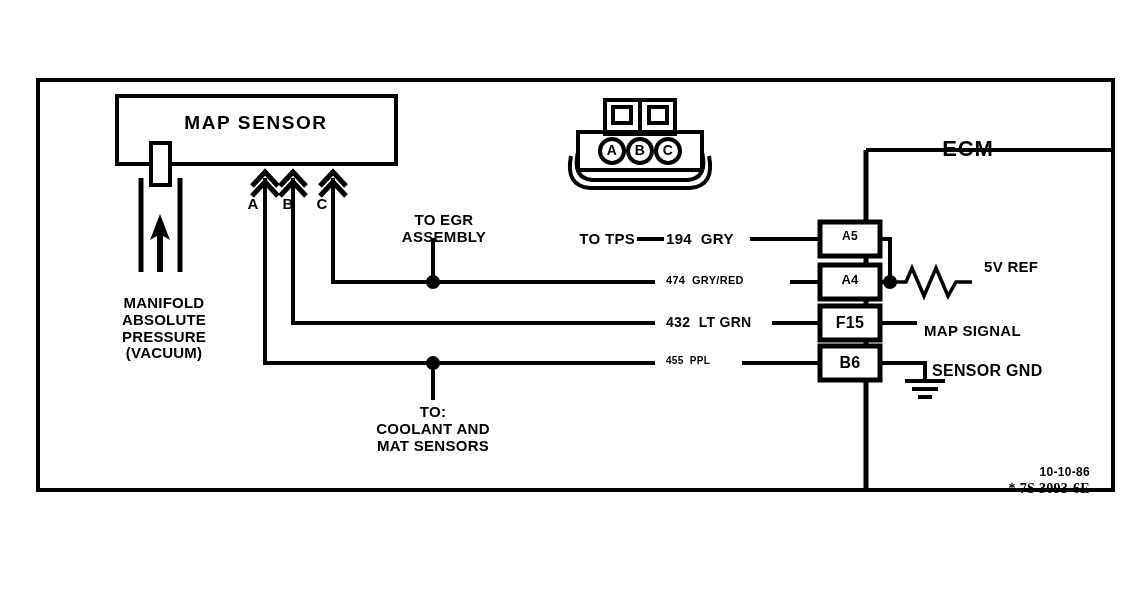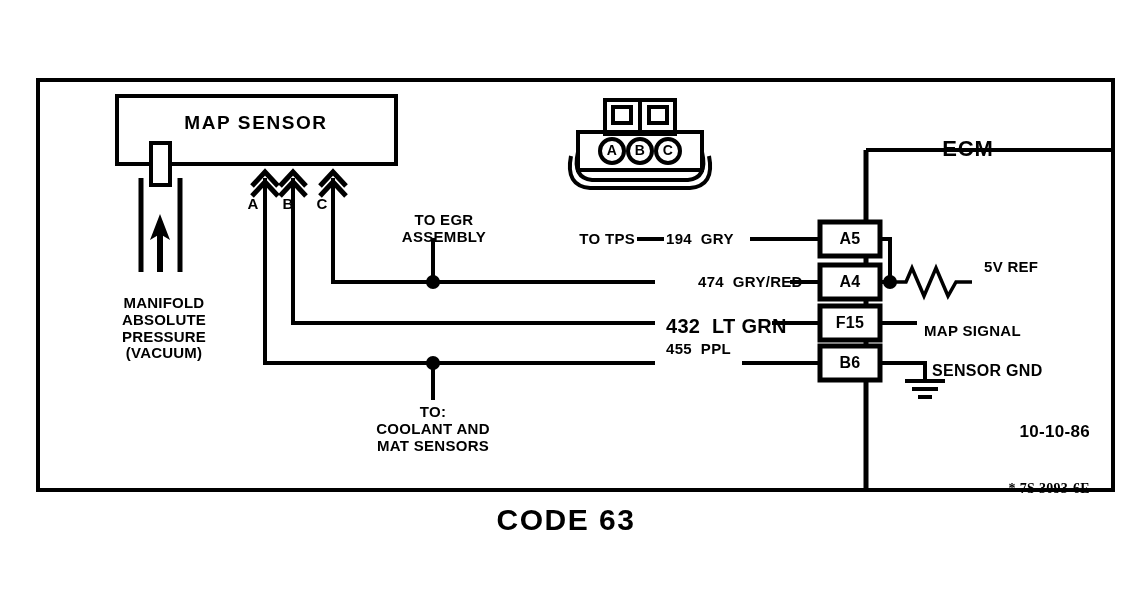--- a/index.html
+++ b/index.html
@@ -150,33 +150,32 @@
   <div class="lbl ctr" style="left:433px; top:404px; font-size:15px;">TO:
 COOLANT AND
 MAT SENSORS</div>
 
   <div class="lbl ctr" style="left:444px; top:212px; font-size:15px;">TO EGR
 ASSEMBLY</div>
 
   <div class="lbl rgt" style="left:635px; top:231px; font-size:15px;">TO TPS</div>
 
   <div class="lbl" style="left:666px; top:231px; font-size:15px;">194  GRY</div>
-  <div class="lbl" style="left:666px; top:274px; font-size:15px;margin-left:32px;">474  GRY/RED</div>
-  <div class="lbl" style="left:666px; top:315px; font-size:20px;">432  LT GRN</div>
-  <div class="lbl" style="left:666px; top:341px; font-size:15px;text-align:center;">455  PPL</div>
+  <div class="lbl" style="left:666px; top:274px; font-size:11px;">474  GRY/RED</div>
+  <div class="lbl" style="left:666px; top:315px; font-size:14px;">432  LT GRN</div>
+  <div class="lbl" style="left:666px; top:355px; font-size:10px;text-align:center;">455  PPL</div>
 
-  <div class="lbl ctr" style="left:850px; top:230px; font-size:16px;">A5</div>
-  <div class="lbl ctr" style="left:850px; top:273px; font-size:16px;">A4</div>
+  <div class="lbl ctr" style="left:850px; top:230px; font-size:12px;">A5</div>
+  <div class="lbl ctr" style="left:850px; top:273px; font-size:13px;">A4</div>
   <div class="lbl ctr" style="left:850px; top:314px; font-size:16px;">F15</div>
   <div class="lbl ctr" style="left:850px; top:354px; font-size:16px;">B6</div>
 
   <div class="lbl ctr" style="left:968px; top:126px; font-size:22px; letter-spacing:0.8px;margin-top:11px;">ECM</div>
 
   <div class="lbl" style="left:984px; top:259px; font-size:15px;">5V REF</div>
   <div class="lbl" style="left:924px; top:323px; font-size:15px;">MAP SIGNAL</div>
   <div class="lbl" style="left:932px; top:362px; font-size:16px;">SENSOR GND</div>
 
-  <div class="lbl rgt" style="left:1090px; top:422px; font-size:17px;">10-10-86</div>
+  <div class="lbl rgt" style="left:1090px; top:466px; font-size:12px;">10-10-86</div>
   <div class="lbl rgt" style="left:1090px; top:481px; font-size:14px;font-family:Liberation Serif, serif;">* 7S 3093-6E</div>
 
-  <div class="lbl ctr" style="left:566px; top:503px; font-size:30px; letter-spacing:1.5px;">CODE 63</div>
 
 </div>
 
 </body></html>

